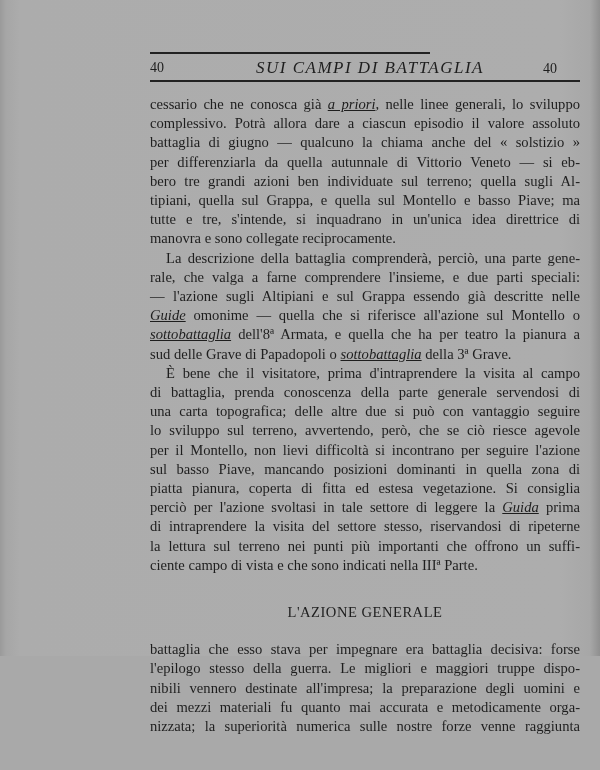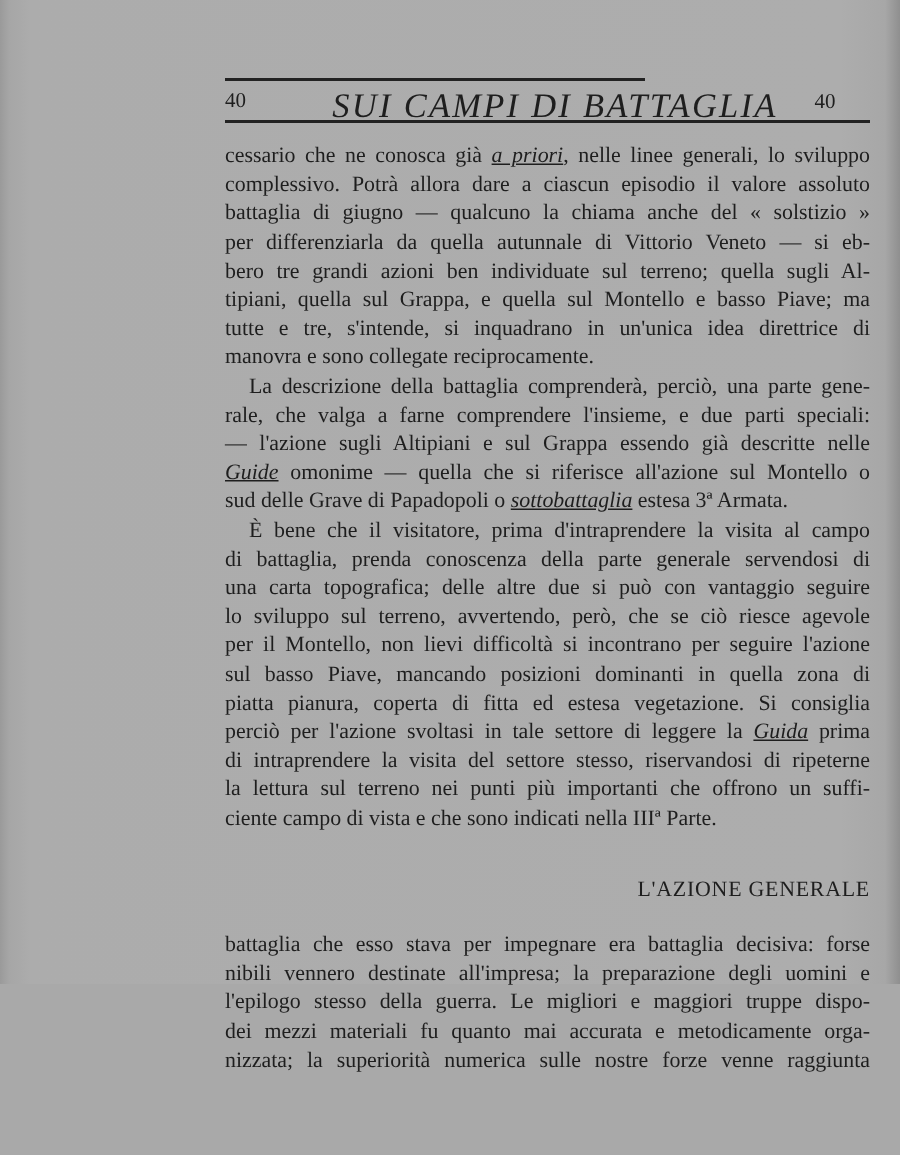--- a/index.html
+++ b/index.html
@@ -13,28 +13,28 @@
   .page {
     position: absolute; left: 0; top: 0; width: 600px; height: 656px;
     background: linear-gradient(90deg, #9a9a9a 0px, #a6a6a6 6px, #acacac 20px, #adadad 560px, #a7a7a7 590px, #8f8f8f 600px);
   }
   .rule-top { top: 52px; left: 150px; width: 280px; }
   .rule-top, .rule-bottom { position:absolute; left:150px; width:280px; }
   .rule-top { top:52px; }
   .rule-bottom { top:80px; }
   .hdr-num-left { position:absolute; left:150px; top:60px; font-size:14px; }
   .hdr-num-right { position:absolute; left:543px; top:61px; font-size:14px; }
-  .hdr-title { position:absolute; left:150px; width:440px; top:58px; text-align:center; font-size:23px; font-style:italic; letter-spacing:1.5px; }
+  .hdr-title { position:absolute; left:150px; width:440px; top:58px; text-align:center; font-size:17px; font-style:italic; letter-spacing:1.5px; }
   .text {
     position: absolute; left: 150px; top: 95px; width: 430px;
     font-size: 14.6px; line-height: 19.2px; text-align: justify;
   }
   .text p { margin: 0; }
   .heading {
-    text-align: right; margin: 28px 0 18px 0 !important; letter-spacing: 0.5px; font-size: 14.6px;
+    text-align: center; margin: 28px 0 18px 0 !important; letter-spacing: 0.5px; font-size: 14.6px;
   }
   .line { display:block; text-align: justify; text-align-last: justify; white-space: nowrap; }
   .line.last { text-align-last: left; }
   i { font-style: italic; text-decoration: underline; }
 </style>
 </head>
 <body>
 
 <div class="page">
   <div class="rule-top" style="height:2px;background:#222;"></div>
@@ -52,37 +52,38 @@
       <span class="line">bero tre grandi azioni ben individuate sul terreno; quella sugli Al-</span>
       <span class="line">tipiani, quella sul Grappa, e quella sul Montello e basso Piave; ma</span>
       <span class="line">tutte e tre, s'intende, si inquadrano in un'unica idea direttrice di</span>
       <span class="line last">manovra e sono collegate reciprocamente.</span>
     </p>
     <p>
       <span class="line" style="padding-left:16px">La descrizione della battaglia comprenderà, perciò, una parte gene-</span>
       <span class="line">rale, che valga a farne comprendere l'insieme, e due parti speciali:</span>
       <span class="line">— l'azione sugli Altipiani e sul Grappa essendo già descritte nelle</span>
       <span class="line"><i>Guide</i><span> omonime — quella che si riferisce all'azione sul Montello o</span></span>
-      <span class="line last"><span>sud delle Grave di Papadopoli o </span><i>sottobattaglia</i><span> estesa 3ª Armata.</span></span>
+      <span class="line"><i>sottobattaglia</i><span> dell'8ª Armata, e quella che ha per teatro la pianura a</span></span>
+      <span class="line last"><span>sud delle Grave di Papadopoli o </span><i>sottobattaglia</i><span> della 3ª Grave.</span></span>
     </p>
     <p>
       <span class="line" style="padding-left:16px">È bene che il visitatore, prima d'intraprendere la visita al campo</span>
       <span class="line">di battaglia, prenda conoscenza della parte generale servendosi di</span>
       <span class="line">una carta topografica; delle altre due si può con vantaggio seguire</span>
       <span class="line">lo sviluppo sul terreno, avvertendo, però, che se ciò riesce agevole</span>
       <span class="line">per il Montello, non lievi difficoltà si incontrano per seguire l'azione</span>
       <span class="line">sul basso Piave, mancando posizioni dominanti in quella zona di</span>
       <span class="line">piatta pianura, coperta di fitta ed estesa vegetazione. Si consiglia</span>
       <span class="line"><span>perciò per l'azione svoltasi in tale settore di leggere la </span><i>Guida</i><span> prima</span></span>
       <span class="line">di intraprendere la visita del settore stesso, riservandosi di ripeterne</span>
       <span class="line">la lettura sul terreno nei punti più importanti che offrono un suffi-</span>
       <span class="line last">ciente campo di vista e che sono indicati nella IIIª Parte.</span>
     </p>
     <p class="heading">L'AZIONE GENERALE</p>
     <p>
       <span class="line">battaglia che esso stava per impegnare era battaglia decisiva: forse</span>
+      <span class="line">l'epilogo stesso della guerra. Le migliori e maggiori truppe dispo-</span>
       <span class="line">nibili vennero destinate all'impresa; la preparazione degli uomini e</span>
-      <span class="line">l'epilogo stesso della guerra. Le migliori e maggiori truppe dispo-</span>
       <span class="line">dei mezzi materiali fu quanto mai accurata e metodicamente orga-</span>
       <span class="line">nizzata; la superiorità numerica sulle nostre forze venne raggiunta</span>
     </p>
   </div>
 </div>
 
 </body></html>

